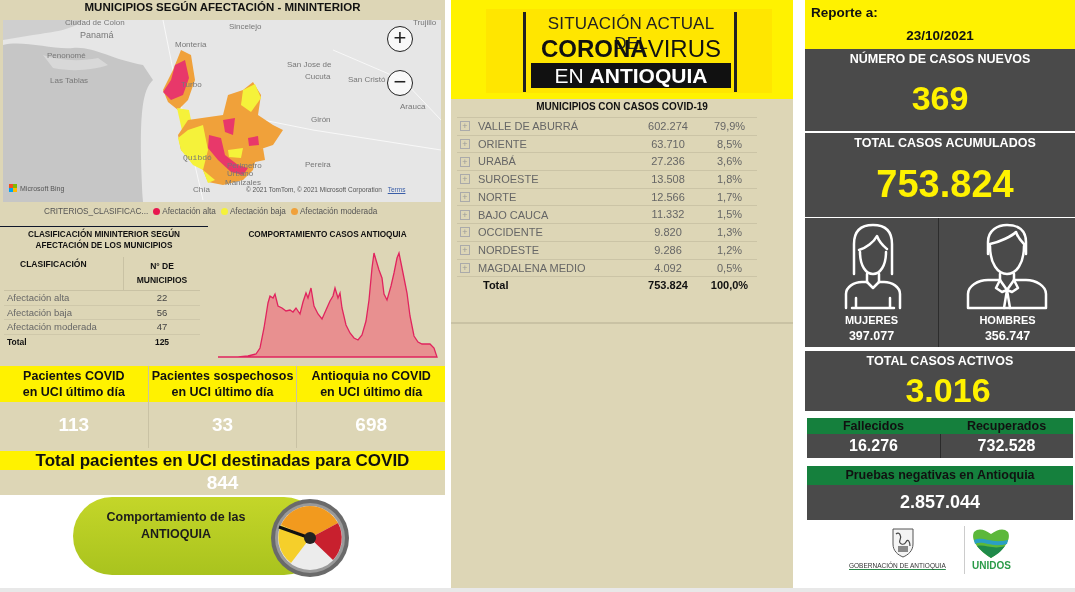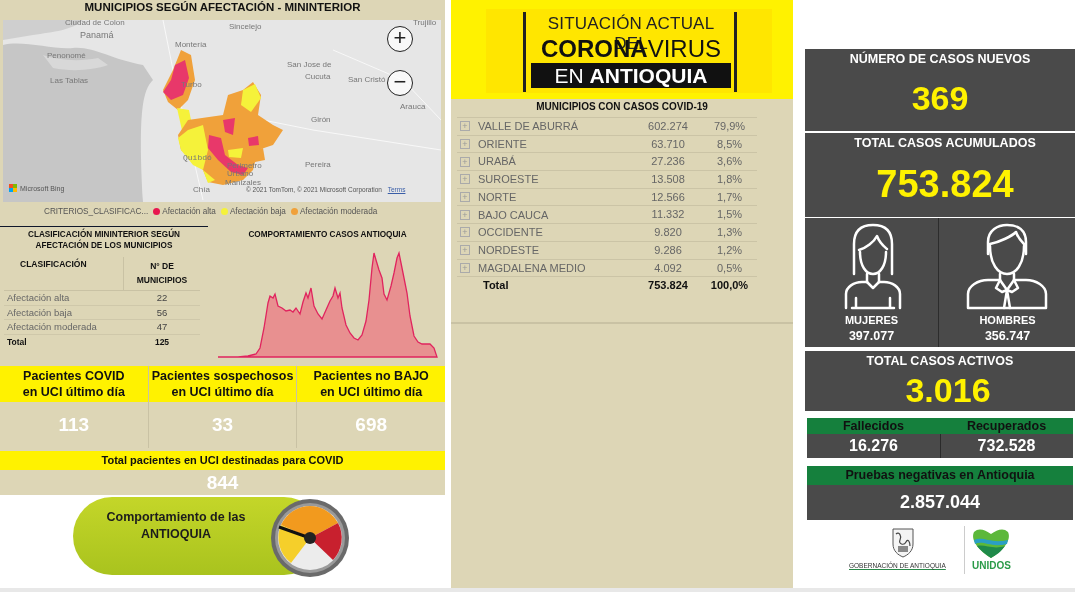--- a/index.html
+++ b/index.html
@@ -37,21 +37,21 @@
   .trend { position: absolute; left: 210px; top: 226px; width: 235px; height: 136px; }
   .trend-title { text-align: center; font-weight: bold; font-size: 8.2px; color: #111; margin-top: 4px; }
   .trend svg { position: absolute; left: 8px; top: 22px; }
 
   .uci-row { position: absolute; left: 0; top: 366px; width: 445px; height: 82px; display: flex; }
   .uci-cell { flex: 1; border-right: 1px solid #c9c2a4; }
   .uci-cell:last-child { border-right: none; }
   .uci-head { background: #fff200; height: 36px; text-align: center; font-weight: bold; font-size: 12.5px; line-height: 16px; color: #111; padding-top: 2px; }
   .uci-val { height: 46px; text-align: center; font-weight: bold; font-size: 19px; color: #fff; line-height: 46px; }
 
-  .uci-total-head { position: absolute; left: 0; top: 451px; width: 445px; height: 19px; background: #fff200; text-align: center; font-weight: bold; font-size: 11px; line-height: 19px; color: #111; }
+  .uci-total-head { position: absolute; left: 0; top: 451px; width: 445px; height: 19px; background: #fff200; text-align: center; font-weight: bold; font-size: 17px; line-height: 19px; color: #111; }
   .uci-total-val { position: absolute; left: 0; top: 470px; width: 445px; height: 25px; text-align: center; font-weight: bold; font-size: 19px; color: #fff; line-height: 25px; }
 
   .camas-banner { position: absolute; left: 73px; top: 497px; width: 290px; height: 78px; }
   .camas-pill { position: absolute; left: 0; top: 0; width: 250px; height: 78px; border-radius: 39px; background: linear-gradient(180deg, #c4d629, #a9c31e); }
   .camas-text { position: absolute; left: 8px; top: 12px; width: 190px; text-align: center; font-weight: bold; font-size: 12.5px; line-height: 17px; color: #1c1c1c; }
   .gauge { position: absolute; left: 196px; top: 0; width: 82px; height: 82px; }
 
   
   .center { position: absolute; left: 451px; top: 0; width: 342px; height: 588px; background: #ddd6b6; }
   .center-header { position: absolute; left: 0; top: 0; width: 342px; height: 99px; background: #fff200; }
@@ -234,21 +234,21 @@
       </div>
       <div class="uci-cell">
         <div class="uci-head">
           <div>Pacientes sospechosos</div>
           <div>en UCI último día</div>
         </div>
         <div class="uci-val">33</div>
       </div>
       <div class="uci-cell">
         <div class="uci-head">
-          <div>Pacientes no BAJO</div>
+          <div>Antioquia no COVID</div>
           <div>en UCI último día</div>
         </div>
         <div class="uci-val">698</div>
       </div>
     </div>
 
     <div class="uci-total-head">Total pacientes en UCI destinadas para COVID</div>
     <div class="uci-total-val">844</div>
   </div>
 
@@ -358,20 +358,24 @@
       <div class="st-row total">
           <div class="c1">Total</div>
           <div class="c2">753.824</div>
           <div class="c3">100,0%</div>
         </div>
     </div>
     <div class="center-divider"></div>
   </div>
 
   <div class="right">
+    <div class="rep">
+      <div class="rep-label">Reporte a:</div>
+      <div class="rep-date">23/10/2021</div>
+    </div>
 
     <div class="dark" style="left:0;top:49px;width:270px;height:82px;">
       <div class="blk-title" style="top:3px;">NÚMERO DE CASOS NUEVOS</div>
       <div class="blk-val" style="top:30px;font-size:34px;">369</div>
     </div>
 
     <div class="dark" style="left:0;top:133px;width:280px;height:84px;">
       <div class="blk-title" style="top:3px;">TOTAL CASOS ACUMULADOS</div>
       <div class="blk-val" style="top:30px;font-size:38px;">753.824</div>
     </div>

